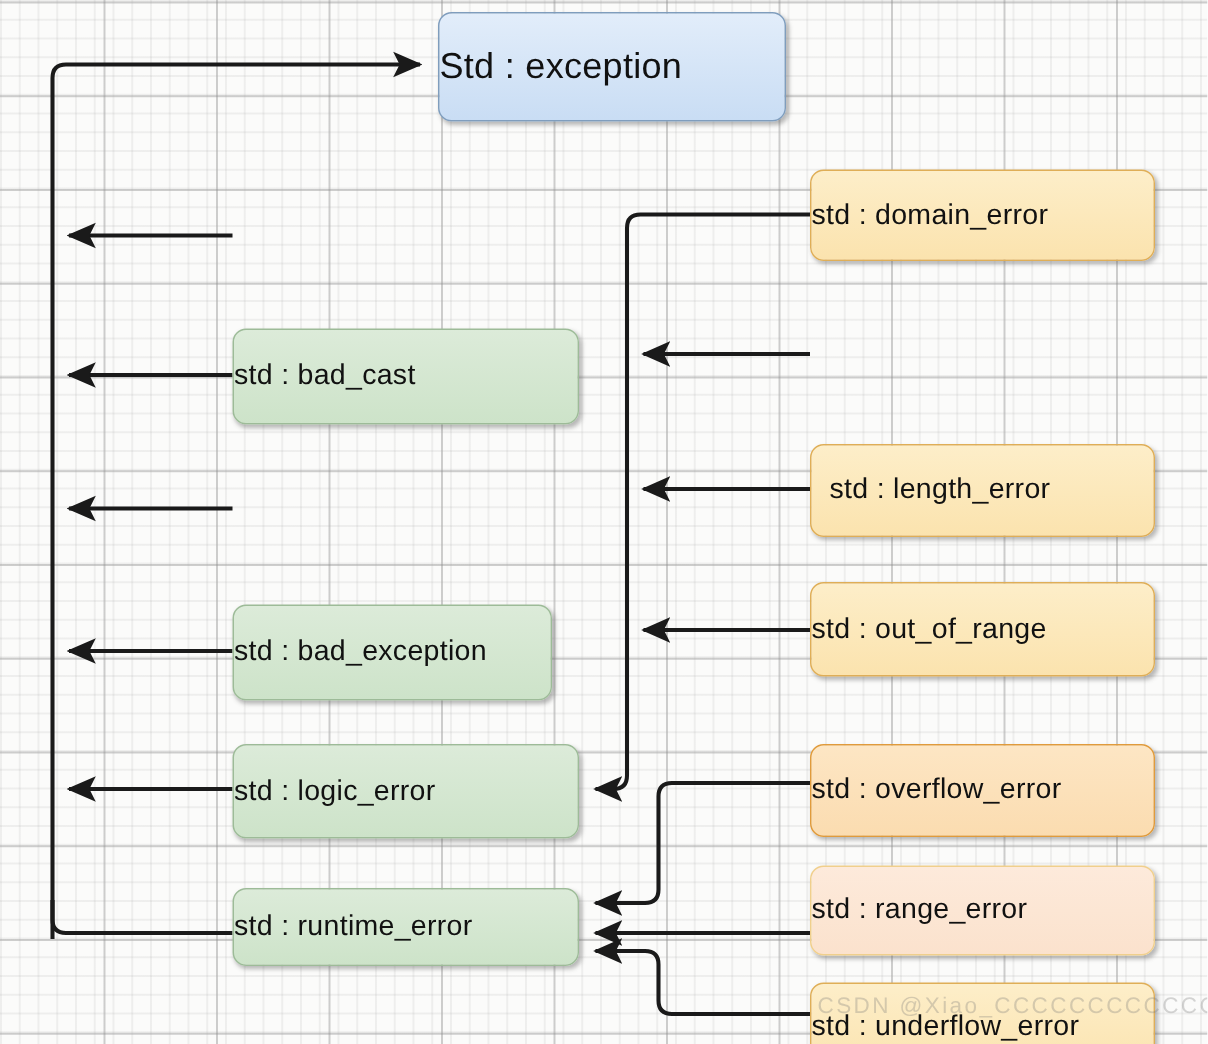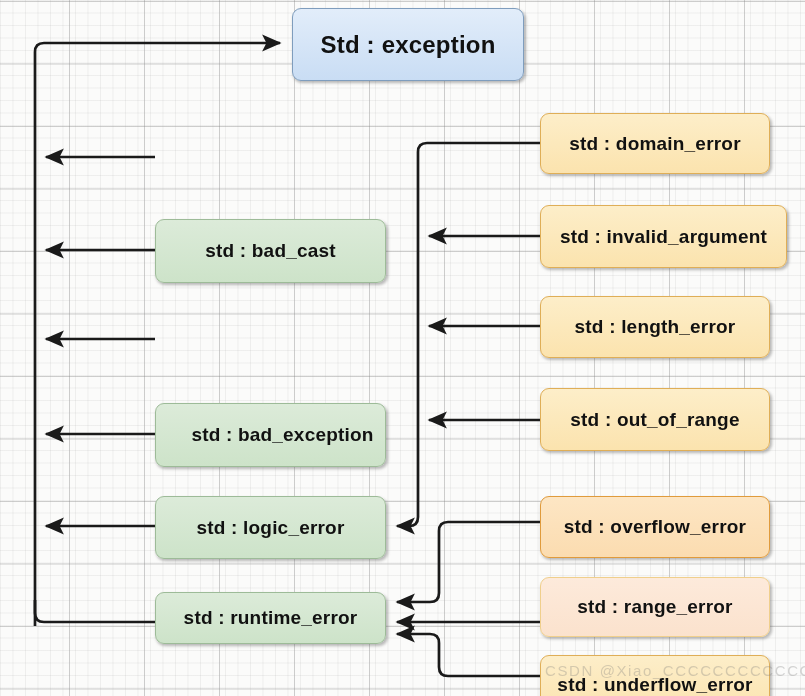--- a/index.html
+++ b/index.html
@@ -28,23 +28,22 @@
     left: 0; top: 0;
     width: 805px;
     height: 696px;
     pointer-events: none;
   }
   .node {
     position: absolute;
     box-sizing: border-box;
     display: flex;
     align-items: center;
-    justify-content: center;
     border-radius: 9px;
-    font-weight: bold;
+    font-weight: normal;
     letter-spacing: 0.2px;
     color: #111111;
     text-align: center;
     white-space: nowrap;
     box-shadow: 1.5px 2px 3px rgba(90,90,90,0.42);
   }
   .node.root {
     background: linear-gradient(to bottom, #e2edfa 0%, #c9ddf4 100%);
     border: 1.4px solid #7f9dbd;
     font-size: 24px;
@@ -121,41 +120,38 @@
   <div class="node root" style="left: 292px; top: 8px; width: 232px; height: 73px;">
     <span>Std : exception</span>
   </div>
 
 
   <div class="node green" style="left: 155px; top: 219px; width: 231px; height: 64px;">
     <span>std : bad_cast</span>
   </div>
 
 
-  <div class="node green" style="left: 155px; top: 403px; width: 231px; height: 64px; padding-left: 24px;">
+  <div class="node green" style="left: 155px; top: 403px; width: 213px; height: 64px;">
     <span>std : bad_exception</span>
   </div>
 
   <div class="node green" style="left: 155px; top: 496px; width: 231px; height: 63px;">
     <span>std : logic_error</span>
   </div>
 
   <div class="node green" style="left: 155px; top: 592px; width: 231px; height: 52px;">
     <span>std : runtime_error</span>
   </div>
 
   <div class="node orange" style="left: 540px; top: 113px; width: 230px; height: 61px;">
     <span>std : domain_error</span>
   </div>
 
-  <div class="node orange" style="left: 540px; top: 205px; width: 247px; height: 63px;">
-    <span>std : invalid_argument</span>
-  </div>
 
-  <div class="node orange" style="left: 540px; top: 296px; width: 230px; height: 62px;">
+  <div class="node orange" style="left: 540px; top: 296px; width: 230px; height: 62px; padding-left: 12px;">
     <span>std : length_error</span>
   </div>
 
   <div class="node orange" style="left: 540px; top: 388px; width: 230px; height: 63px;">
     <span>std : out_of_range</span>
   </div>
 
   <div class="node orange-deep" style="left: 540px; top: 496px; width: 230px; height: 62px;">
     <span>std : overflow_error</span>
   </div>

